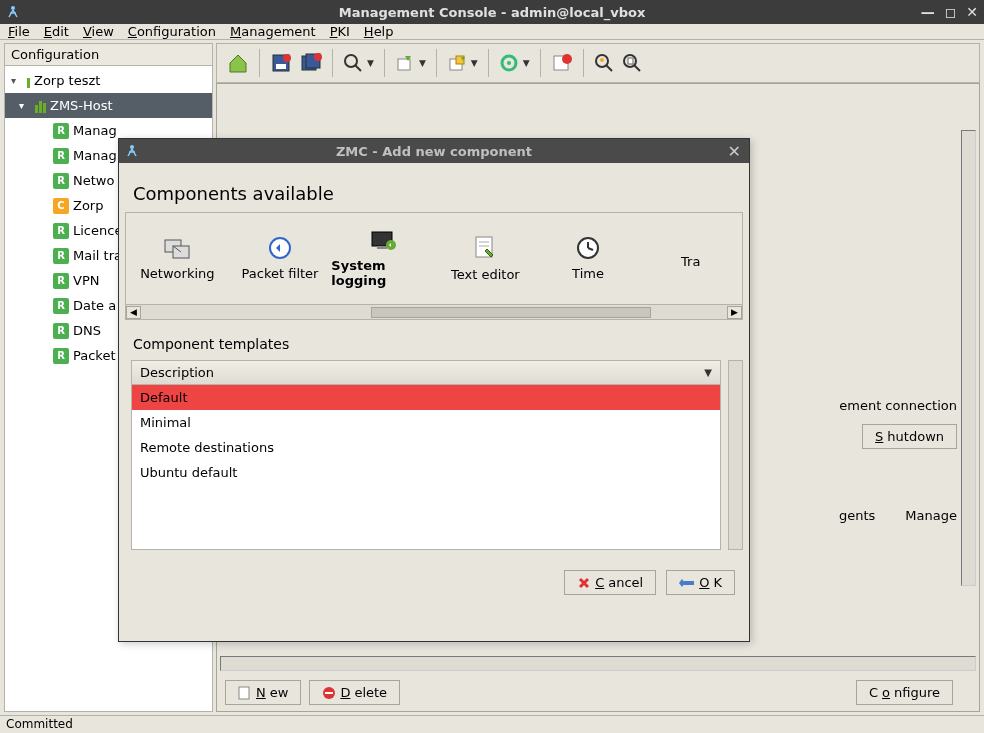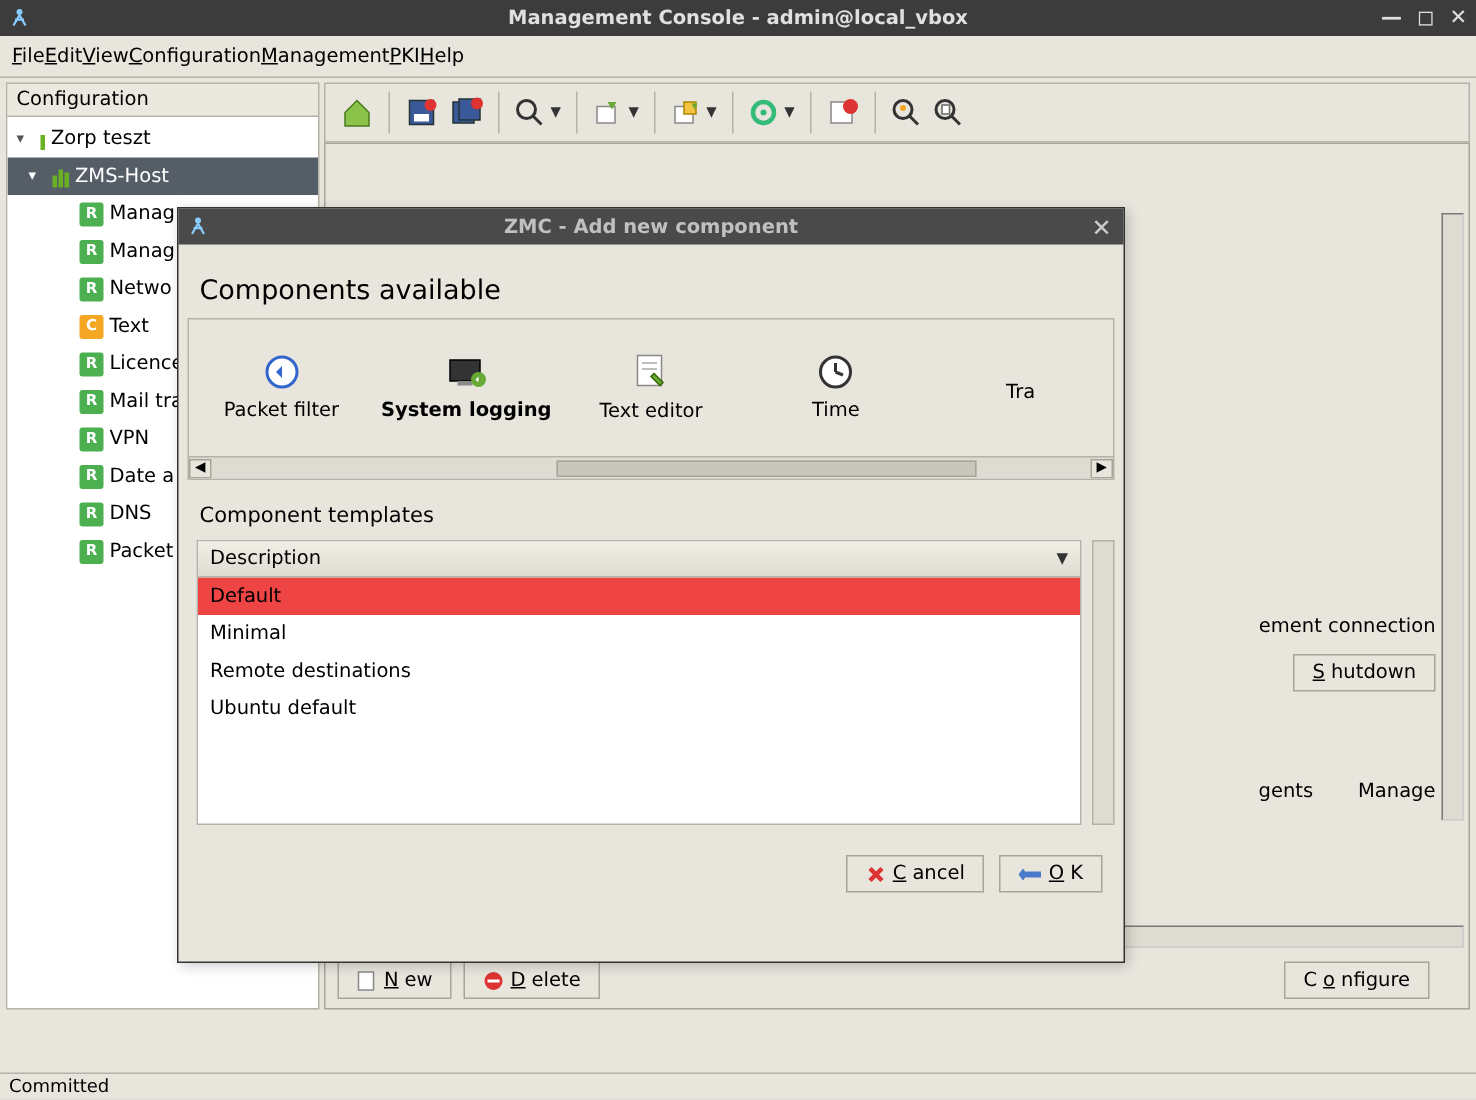--- a/index.html
+++ b/index.html
@@ -5,21 +5,21 @@
   * { box-sizing: border-box; margin: 0; padding: 0; font-family: "DejaVu Sans", "Liberation Sans", Arial, sans-serif; }
   body { background: #a0a0a0; overflow: hidden; }
 
   .window { width: 984px; height: 733px; position: relative; background: #e8e5dd; display: flex; flex-direction: column; }
 
   .titlebar { background: #3c3c3c; color: #e0e0e0; height: 24px; display: flex; align-items: center; justify-content: center; position: relative; font-size: 13px; font-weight: bold; }
   .titlebar .wicon { position: absolute; left: 6px; top: 4px; width: 14px; height: 14px; }
   .winicons { position: absolute; right: 6px; display: flex; gap: 10px; color: #e0e0e0; font-size: 14px; }
   .winicons span { cursor: pointer; }
 
-  .menubar { background: #e8e5dd; height: 28px; display: flex; align-items: center; padding: 0 8px; font-size: 13px; border-bottom: 1px solid #b5b2aa; }
+  .menubar { background: #e8e5dd; height: 16px; display: flex; align-items: center; padding: 0 8px; gap: 14px; font-size: 13px; border-bottom: 1px solid #b5b2aa; }
   .menubar .mi { cursor: pointer; }
   .menubar .mi .ul { text-decoration: underline; }
 
   .body { flex: 1; display: flex; }
 
   .sidebar { width: 209px; border: 1px solid #b5b2aa; margin: 3px 0 3px 4px; background: #e8e5dd; display: flex; flex-direction: column; }
   .sidebar-title { padding: 3px 6px; font-size: 13px; border-bottom: 1px solid #b5b2aa; background: #ebe8e0; }
   .tree { background: #fff; flex:1; overflow: hidden; font-size: 13px; padding-top: 2px; }
   .tree-row { display: flex; align-items: center; height: 25px; padding-left: 6px; gap: 4px; cursor: pointer; }
   .tree-row.sel { background: #555e66; color: #fff; }
@@ -44,21 +44,21 @@
   .tabrow { display:flex; margin-top:2px; margin-left:1px; }
   .tab { border:1px solid #a8a49a; border-bottom:none; background:#e8e5dd; padding: 3px 10px; font-size:13px; cursor:pointer; position:relative; top:1px; }
   .tab:not(:first-child){ margin-left:-1px;}
   .tab.active { background:#eeeadf; z-index:2; }
 
   .panel { border:1px solid #a8a49a; flex:1; background:#e8e5dd; position:relative; overflow:hidden; }
   .hscroll { position:absolute; bottom:0; left:3px; right:3px; height:15px; background:#dedbd2; border:1px inset #ccc; }
   .vscroll { position:absolute; top:46px; right:3px; width:15px; bottom:125px; background:#dedbd2; border:1px inset #ccc; }
   .btn { border:1px solid #a8a49a; background:#e8e5dd; padding: 4px 12px; font-size:13px; cursor:pointer; display:inline-flex; align-items:center; gap:4px;}
 
-  .statusbar { height:18px; border-top:1px solid #b5b2aa; background:#e8e5dd; font-size:12px; padding:1px 6px;margin-top:39px; }
+  .statusbar { height:18px; border-top:1px solid #b5b2aa; background:#e8e5dd; font-size:12px; padding:1px 6px; }
 
   
   .modal { position:absolute; left:118px; top:138px; width:632px; height:504px; background:#e8e5dd; border:1px solid #333; box-shadow: 2px 2px 8px rgba(0,0,0,0.2); display:flex; flex-direction:column;}
   .modal-title { background:#4a4a4a; color:#c0c0c0; height:24px; display:flex; align-items:center; justify-content:center; position:relative; font-size:13px; font-weight:bold;}
   .modal-title .close { position:absolute; right:8px; color:#ccc; cursor:pointer; font-size:16px;}
   .modal-title .wicon{ position:absolute; left:6px; top:4px; }
   .modal-h { font-size:18px; padding: 20px 14px 8px; }
   .comp-strip { margin: 0 6px; border:1px solid #b5b2aa; background:#e8e5dd; height:108px; position:relative; overflow:hidden;}
   .comp-strip-inner{ display:flex; align-items:center; height:90px; padding: 6px 0; }
   .comp-item { width:140px; display:flex; flex-direction:column; align-items:center; gap:6px; font-size:13px; cursor:pointer;}
@@ -138,21 +138,21 @@
             <div class="tree-row lvl2">
               <span class="node-icon ic-r"></span>
               <span>Manag</span>
             </div>
             <div class="tree-row lvl2">
               <span class="node-icon ic-r"></span>
               <span>Netwo</span>
             </div>
             <div class="tree-row lvl2">
               <span class="node-icon ic-c"></span>
-              <span>Text</span>
+              <span>Zorp</span>
             </div>
             <div class="tree-row lvl2">
               <span class="node-icon ic-r"></span>
               <span>Licence</span>
             </div>
             <div class="tree-row lvl2">
               <span class="node-icon ic-r"></span>
               <span>Mail tra</span>
             </div>
             <div class="tree-row lvl2">
@@ -298,20 +298,30 @@
           <path d="M7 6 L3 13 M7 6 L11 13 M4 9 L10 9" stroke="#8cf" stroke-width="1.5"></path>
         </svg>
       <span>ZMC - Add new component</span>
       <span class="close">✕</span>
     </div>
 
     <div class="modal-h">Components available</div>
 
     <div class="comp-strip">
       <div class="comp-strip-inner" id="comp-items">
+          <div class="comp-item">
+            <span>
+              <svg width="28" height="24">
+                <rect x="2" y="4" width="16" height="12" fill="#ddd" stroke="#555"></rect>
+                <rect x="10" y="10" width="16" height="12" fill="#ddd" stroke="#555"></rect>
+                <line x1="10" y1="10" x2="18" y2="16" stroke="#555"></line>
+              </svg>
+            </span>
+            <span>Networking</span>
+          </div>
           <div class="comp-item">
             <span>
               <svg width="24" height="24">
                 <circle cx="12" cy="12" r="10" fill="#fff" stroke="#36c" stroke-width="2"></circle>
                 <path d="M8 12 L12 8 L12 16 Z" fill="#36c"></path>
               </svg>
             </span>
             <span>Packet filter</span>
           </div>
           <div class="comp-item sel">

